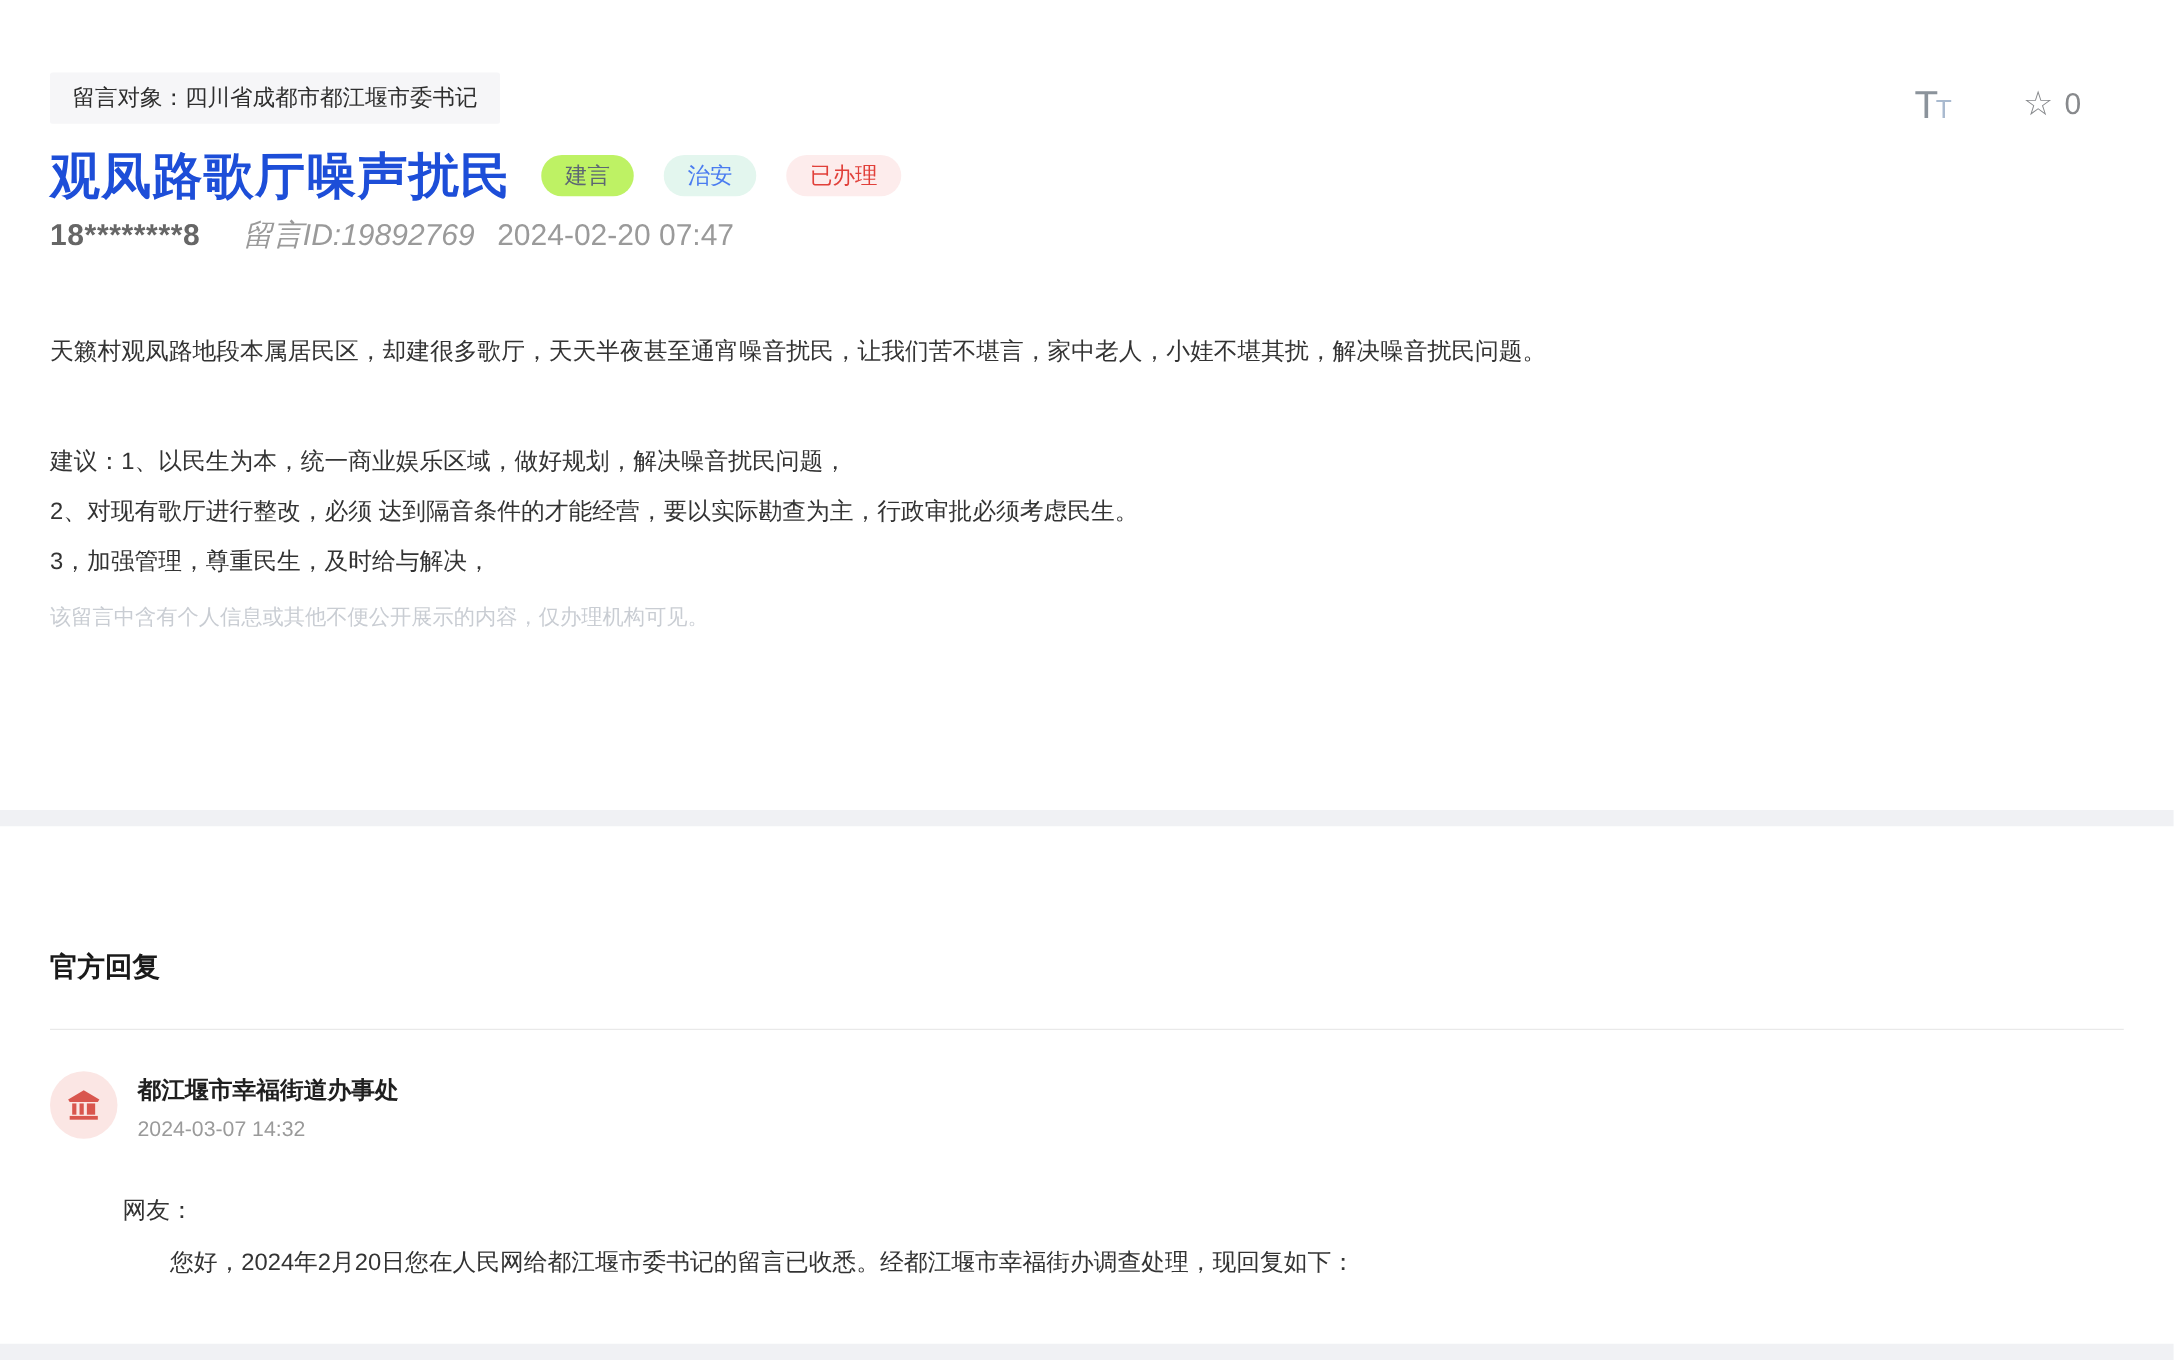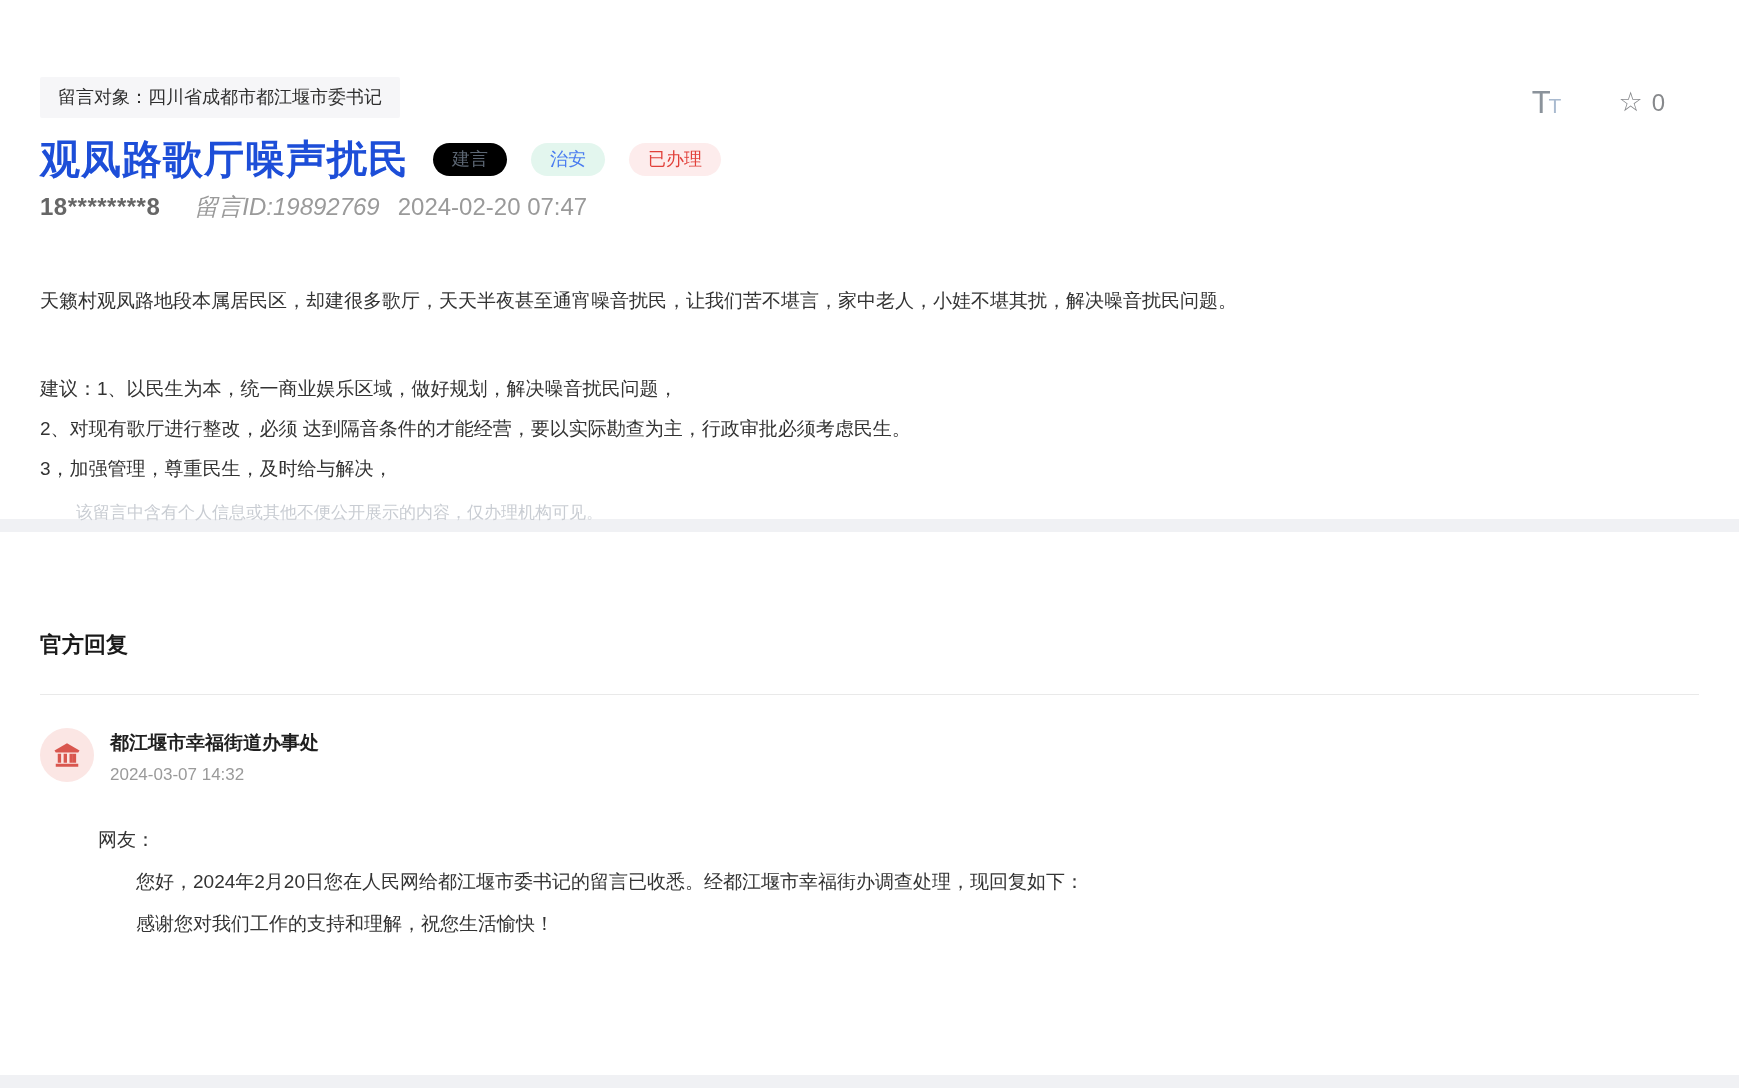--- a/index.html
+++ b/index.html
@@ -1,49 +1,49 @@
 <!DOCTYPE html>
 <html lang="zh"><head>
 <meta charset="utf-8">
 <style>
   * { margin:0; padding:0; box-sizing:border-box; }
   html,body { width:1739px; height:1088px; background:#ffffff;
     font-family:"Liberation Sans","DejaVu Sans",sans-serif; color:#333; }
   body { position:relative; overflow:hidden; }
 
   
-  .msg-card { padding:77px 40px 0 40px; height:519px; }
+  .msg-card { padding:58px 40px 0 40px; height:648px; }
   .top-row { display:flex; justify-content:space-between; align-items:flex-start; }
   .target-box { background:#f6f6f8; color:#2e2e2e; font-size:18px;
     padding:10px 18px; line-height:21px; border-radius:2px; white-space:nowrap; }
   .toolbar { display:flex; align-items:center; gap:57px; margin-right:34px; margin-top:10px; }
   .font-size-icon { cursor:pointer; line-height:1; white-space:nowrap; }
   .font-size-icon .big-t { font-size:31px; color:#8b939b; }
   .font-size-icon .small-t { font-size:21px; color:#a9bacf; margin-left:-2px; }
   .favorite { display:flex; align-items:center; gap:9px; color:#87898c; cursor:pointer; }
   .favorite .star { font-size:27px; line-height:1; }
   .favorite .count { font-size:24px; line-height:1; }
 
   .title-row { display:flex; align-items:center; margin-top:14px; }
   .page-title { font-size:40px; font-weight:bold; color:#1d4ed8; letter-spacing:1px;text-align:center; }
   .tag { font-size:18px; padding:6px 19px; border-radius:18px; margin-left:24px;
     line-height:21px; white-space:nowrap; }
-  .tag-suggest { color:#5c6673; background:#000000; }
+  .tag-suggest { color:#5c6673; background:#bef264; }
   .tag-security { color:#4a7cf0; background:#e3f6ee; }
   .tag-done { color:#e1403a; background:#fdecec; }
 
   .meta-row { display:flex; align-items:baseline; margin-top:4px; font-size:24px; color:#9a9a9a; }
   .meta-user { font-weight:bold; color:#666; letter-spacing:0.5px; }
   .meta-id { margin-left:34px;font-style:italic; }
   .meta-date { margin-left:18px; }
 
   .msg-body { margin-top:58px; font-size:19px; color:#333; }
   .msg-body p { line-height:40px; }
   .blank-line { height:48px; }
-  .private-note { margin-top:12px; font-size:17px; color:#c9cdd3; line-height:24px;margin-left:36px; }
+  .private-note { margin-top:12px; font-size:17px; color:#c9cdd3; line-height:24px; }
 
   
   .divider-band { height:13px; background:#f0f1f4; width:100%; }
   .bottom-band { position:absolute; left:0; bottom:0; height:13px; width:100%; background:#f0f1f4; }
 
   
   .reply-card { padding:98px 40px 0 40px; }
   .reply-section-title { font-size:22px; font-weight:bold; color:#1a1a1a; }
   .reply-divider { border:none; border-top:1px solid #e9e9e9; margin-top:34px; }
   .reply-header { display:flex; align-items:flex-start; margin-top:33px; }
@@ -119,17 +119,16 @@
     </div>
     <div class="reply-who">
       <div class="reply-org">都江堰市幸福街道办事处</div>
       <div class="reply-date">2024-03-07 14:32</div>
     </div>
   </div>
 
   <div class="reply-body">
     <p>网友：</p>
     <p class="indent">您好，2024年2月20日您在人民网给都江堰市委书记的留言已收悉。经都江堰市幸福街办调查处理，现回复如下：</p>
-    <p class="indent">感谢您对我们工作的支持和理解，祝您生活愉快！</p>
   </div>
 </div>
 
 <div class="bottom-band"></div>
 
 </body></html>

